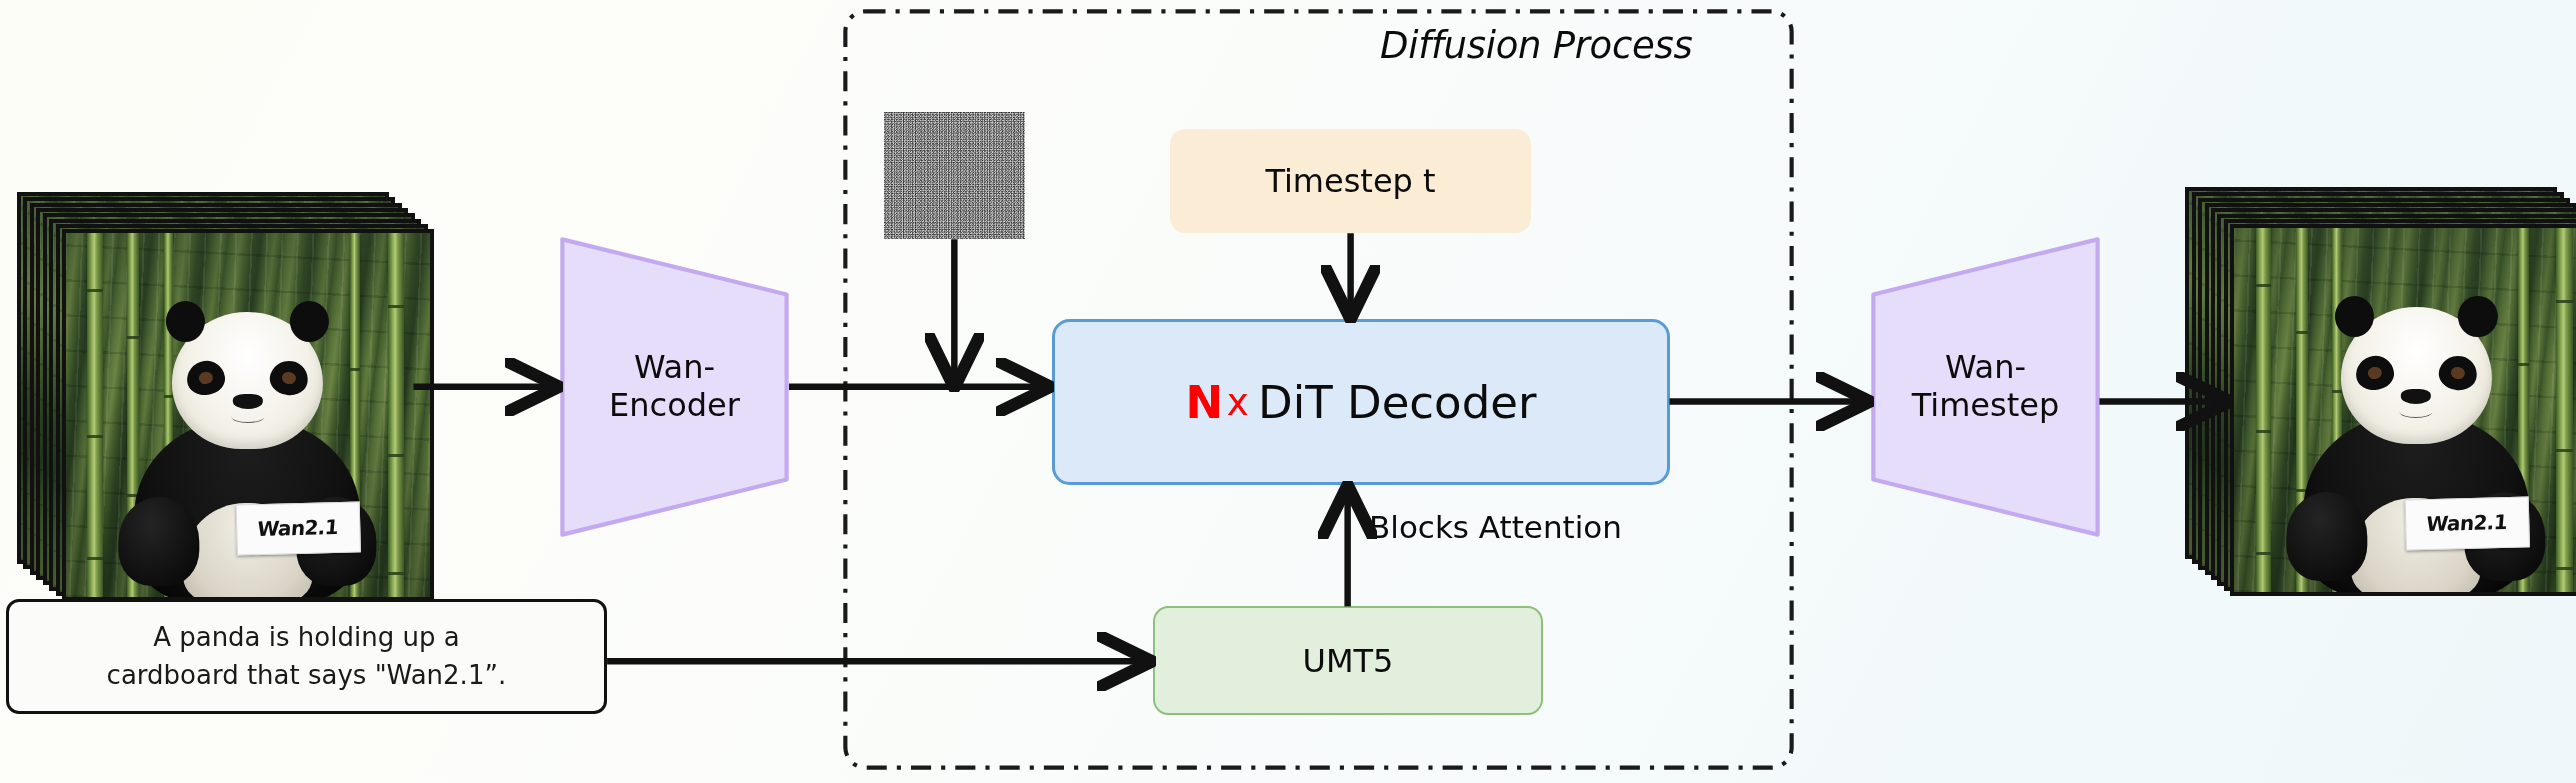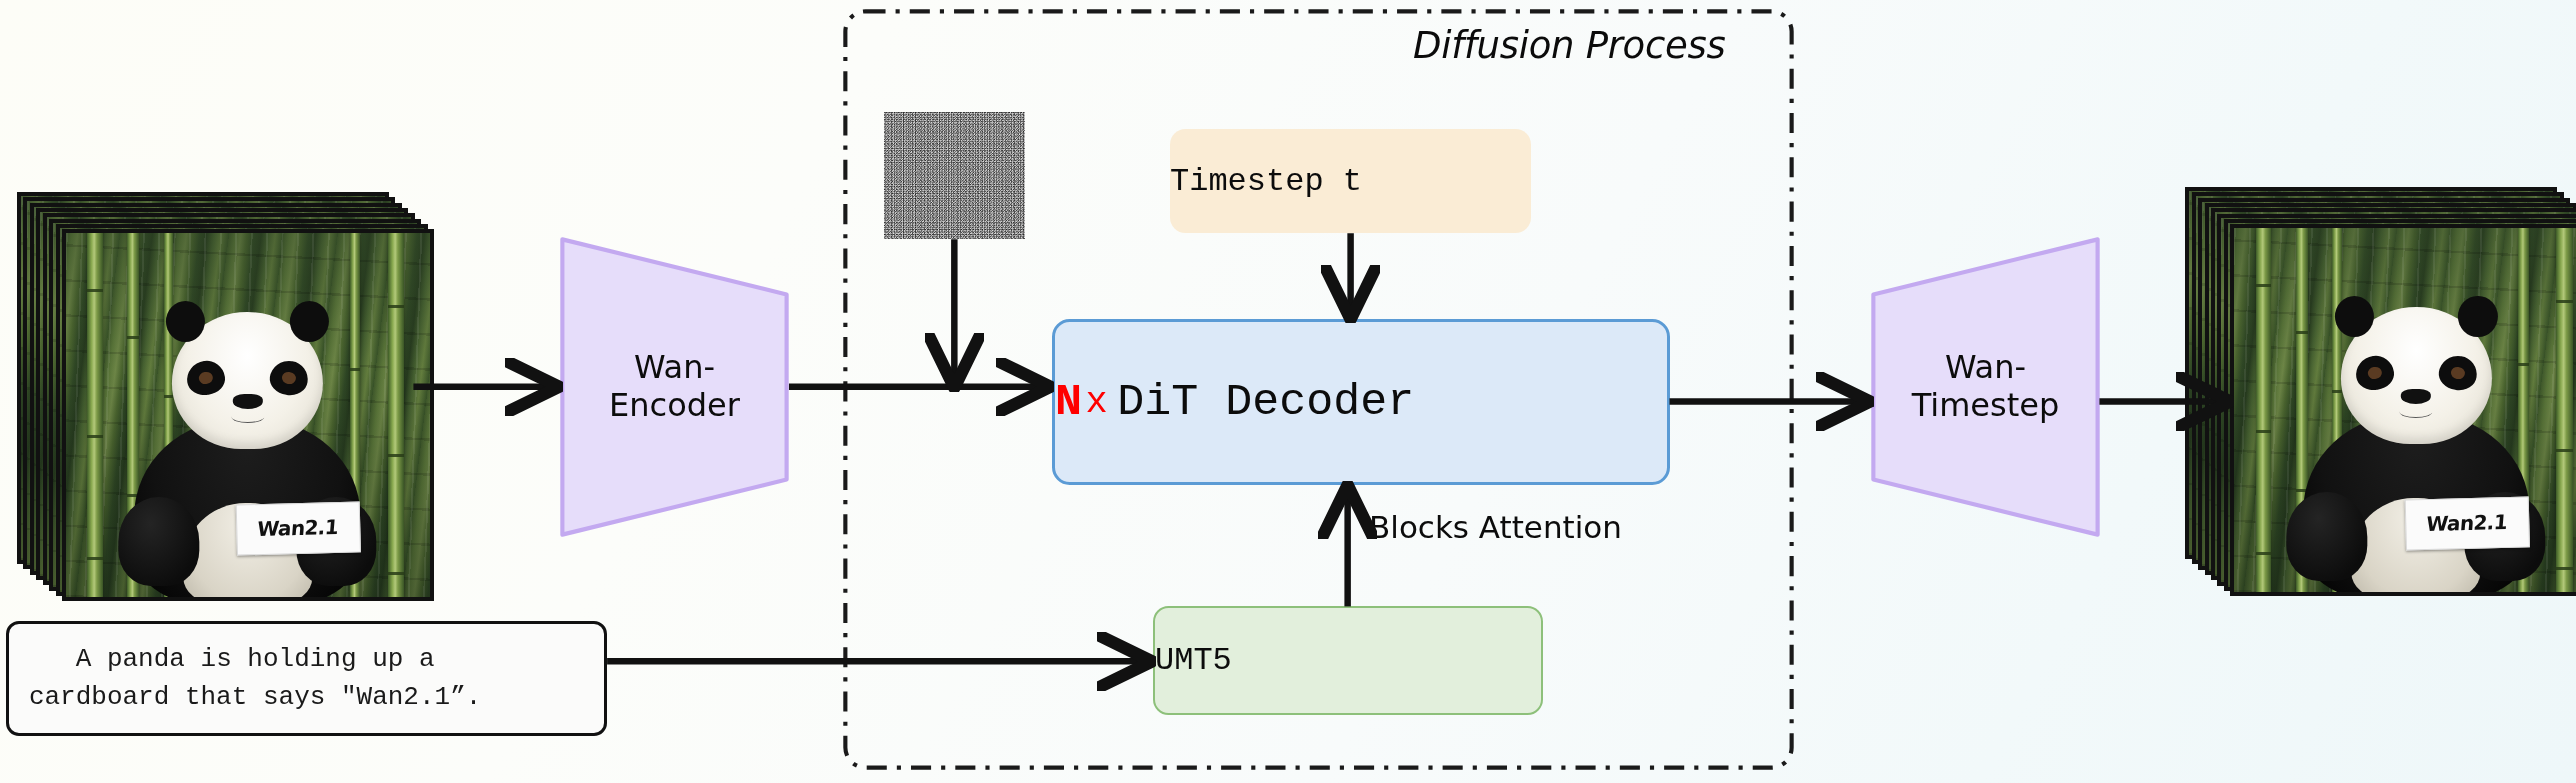--- a/index.html
+++ b/index.html
@@ -19,21 +19,21 @@
   .diffusion-region {
     position: absolute;
     left: 843px; top: 9.4px;
     width: 951px; height: 761px;
     border-radius: 20px;
     background: transparent;
   }
   .diffusion-region svg { position: absolute; inset: 0; width: 100%; height: 100%; overflow: visible; }
   .diffusion-label {
     position: absolute;
-    left: 1413px; top: 23.6px;
+    left: 1380px; top: 23.6px;
     font-size: 37px;
     font-style: italic;
     color: #0b0b0b;
     white-space: nowrap;
     font-family: "DejaVu Sans", "Liberation Sans", sans-serif;
     letter-spacing: -0.3px;
     text-align: right;
   }
 
   
@@ -144,43 +144,42 @@
     display:flex; flex-direction:column;
     align-items:center; justify-content:center;
     font-size:32px; color:#0c0c0c; line-height:1.18;
     text-align:center;
     pointer-events:none;
   }
 
   
   .rbox {
     position:absolute;
-    display:flex; align-items:center; 
+    display:flex; align-items:center; justify-content:center;
     text-align:center;
-    font-family:Liberation Mono, monospace;
   }
   .rbox-timestep {
     left:1170px; top:129px; width:361px; height:104px;
     background:#faecd5; border-radius:15.4px;
     font-size:32px; color:#0c0c0c;
   }
   .rbox-dit {
     left:1052px; top:319px; width:618px; height:166px;
     background:#dce9f8; border:3px solid #5b9bd5; border-radius:17.7px;
     font-size:45px; color:#0c0c0c;
   }
   .rbox-dit .n-mult { color:#ff0000; font-weight:700; margin-right:3.5px; }
   .rbox-dit .x-mult { color:#ff0000; font-weight:400; margin-right:9.4px; font-size:37px; }
   .rbox-umt5 {
     left:1153px; top:606px; width:390px; height:109px;
     background:#e2efdc; border:2.4px solid #8dc07a; border-radius:15.4px;
     font-size:32px; color:#0c0c0c;
   }
   .rbox-prompt {
-    left:5.9px; top:621px; width:601px; height:115px;
+    left:5.9px; top:599px; width:601px; height:115px;
     background:#fbfbfa; border:3px solid #111; border-radius:13px;
     font-size:26px; color:#1a1a1a; line-height:1.45; padding:0 20px;
   }
 
   
   .arrows { position:absolute; inset:0; pointer-events:none; }
   .arrows svg { position:absolute; inset:0; width:100%; height:100%; }
 
   .cross-att-label {
     position:absolute;

